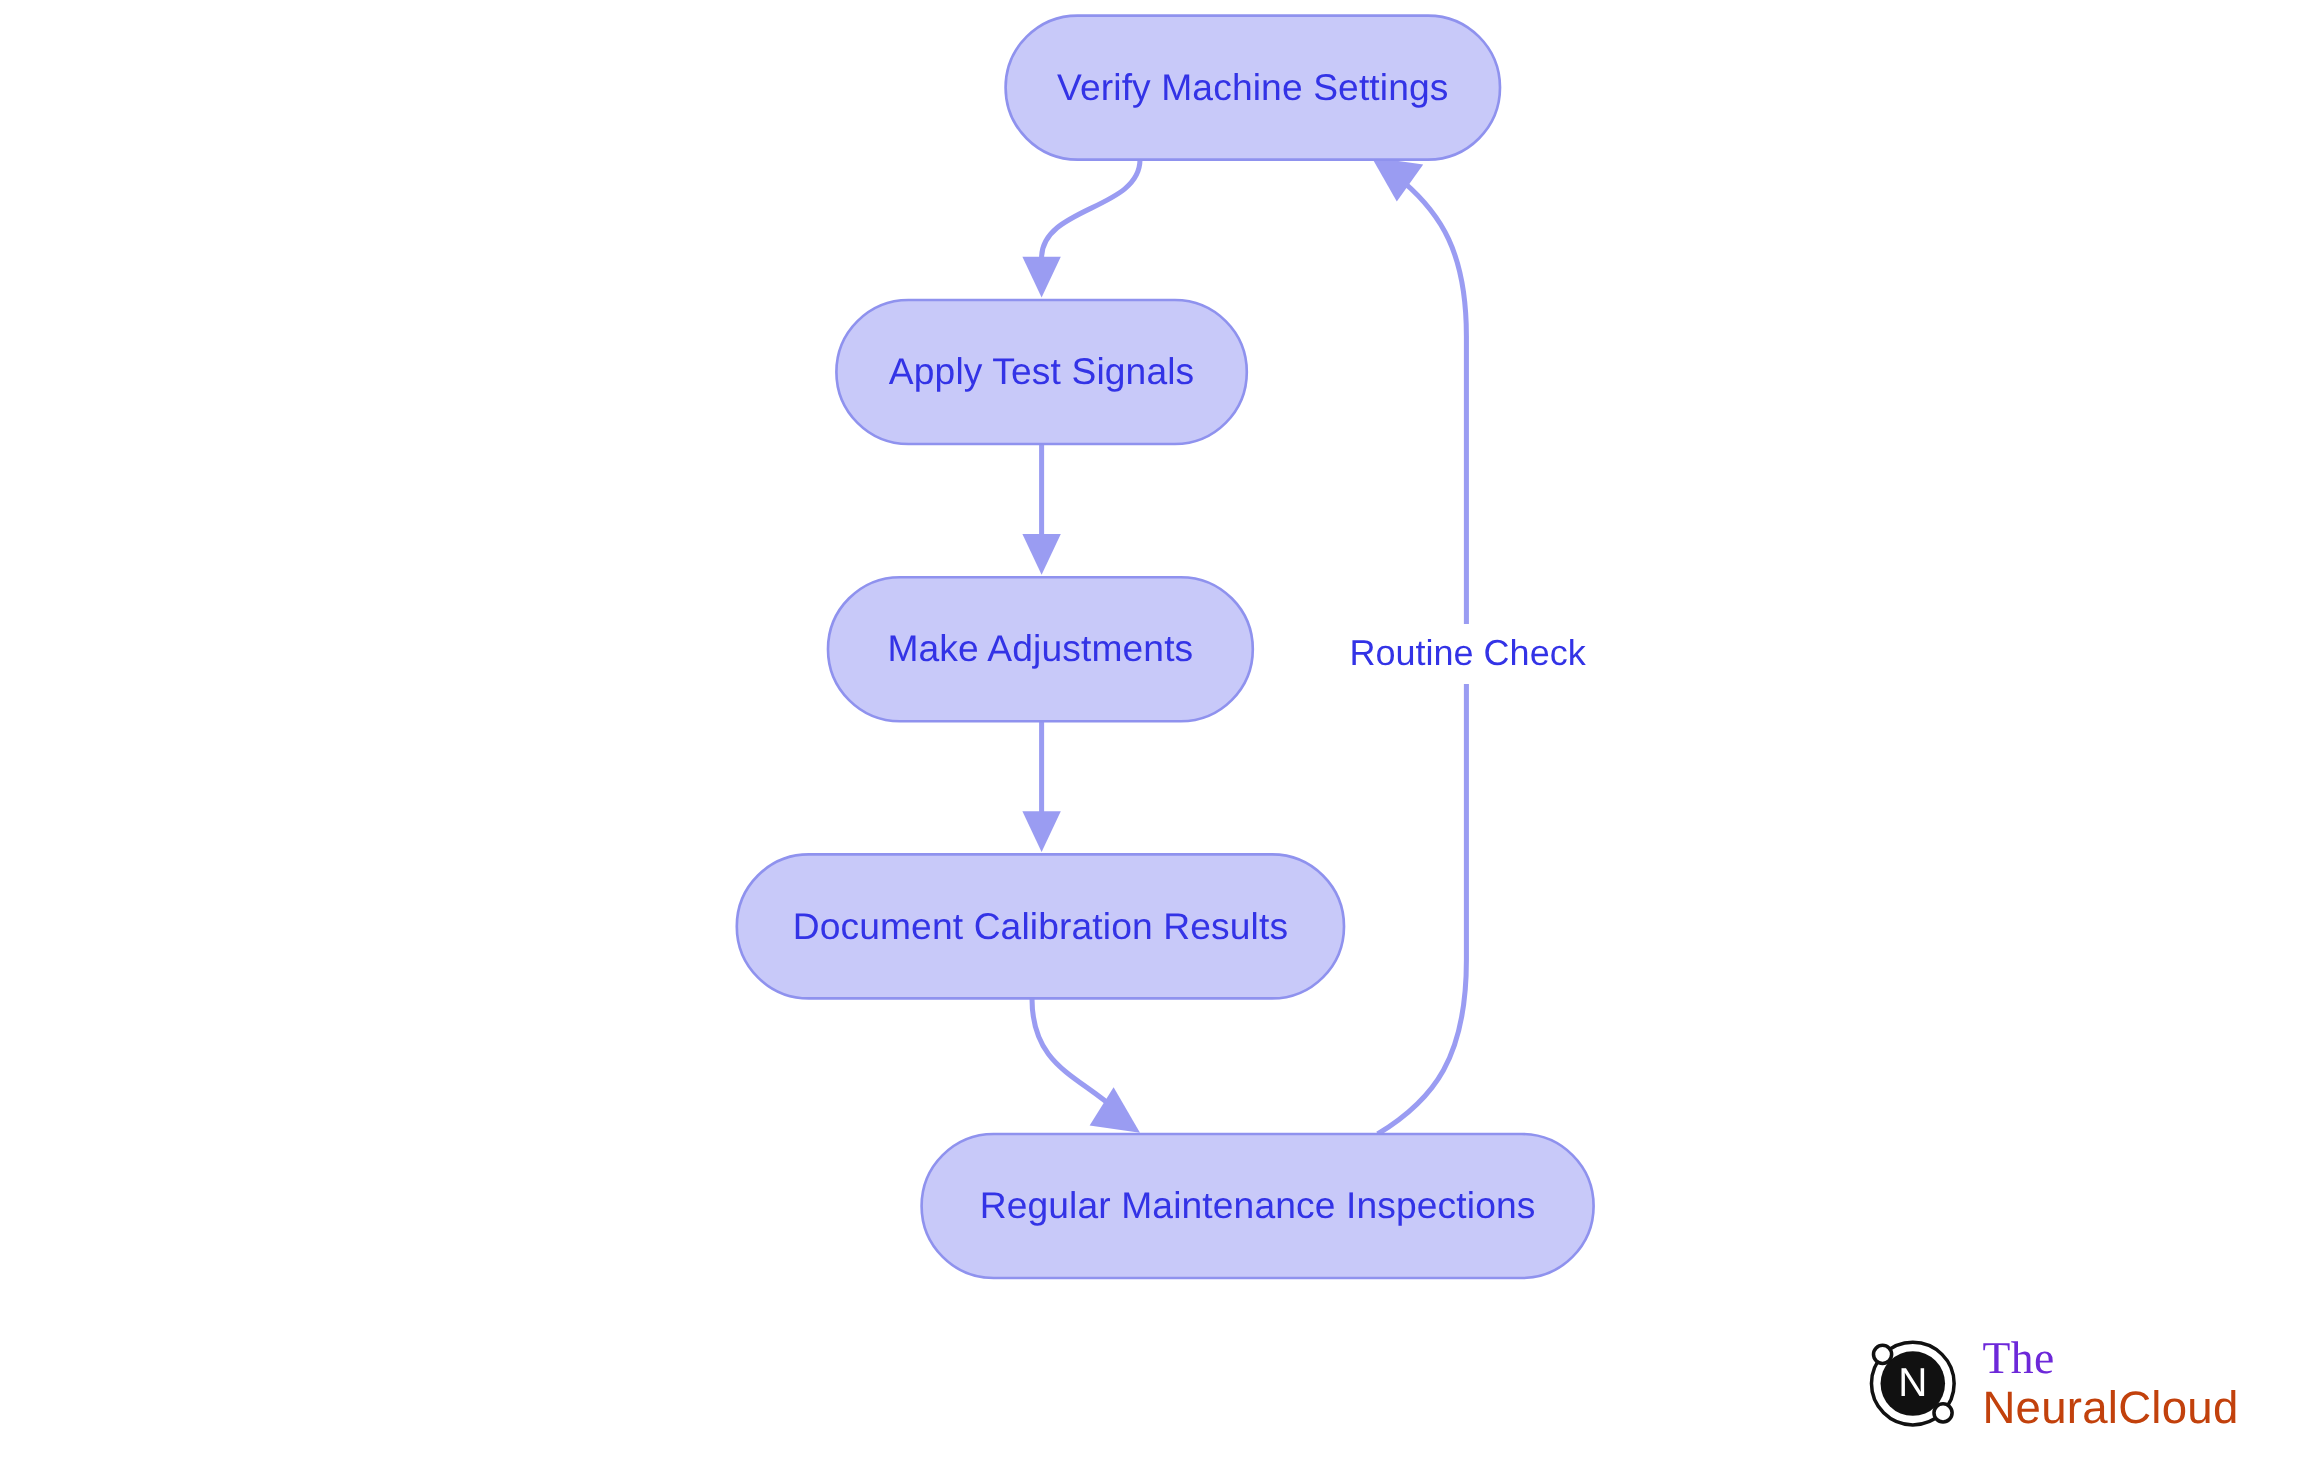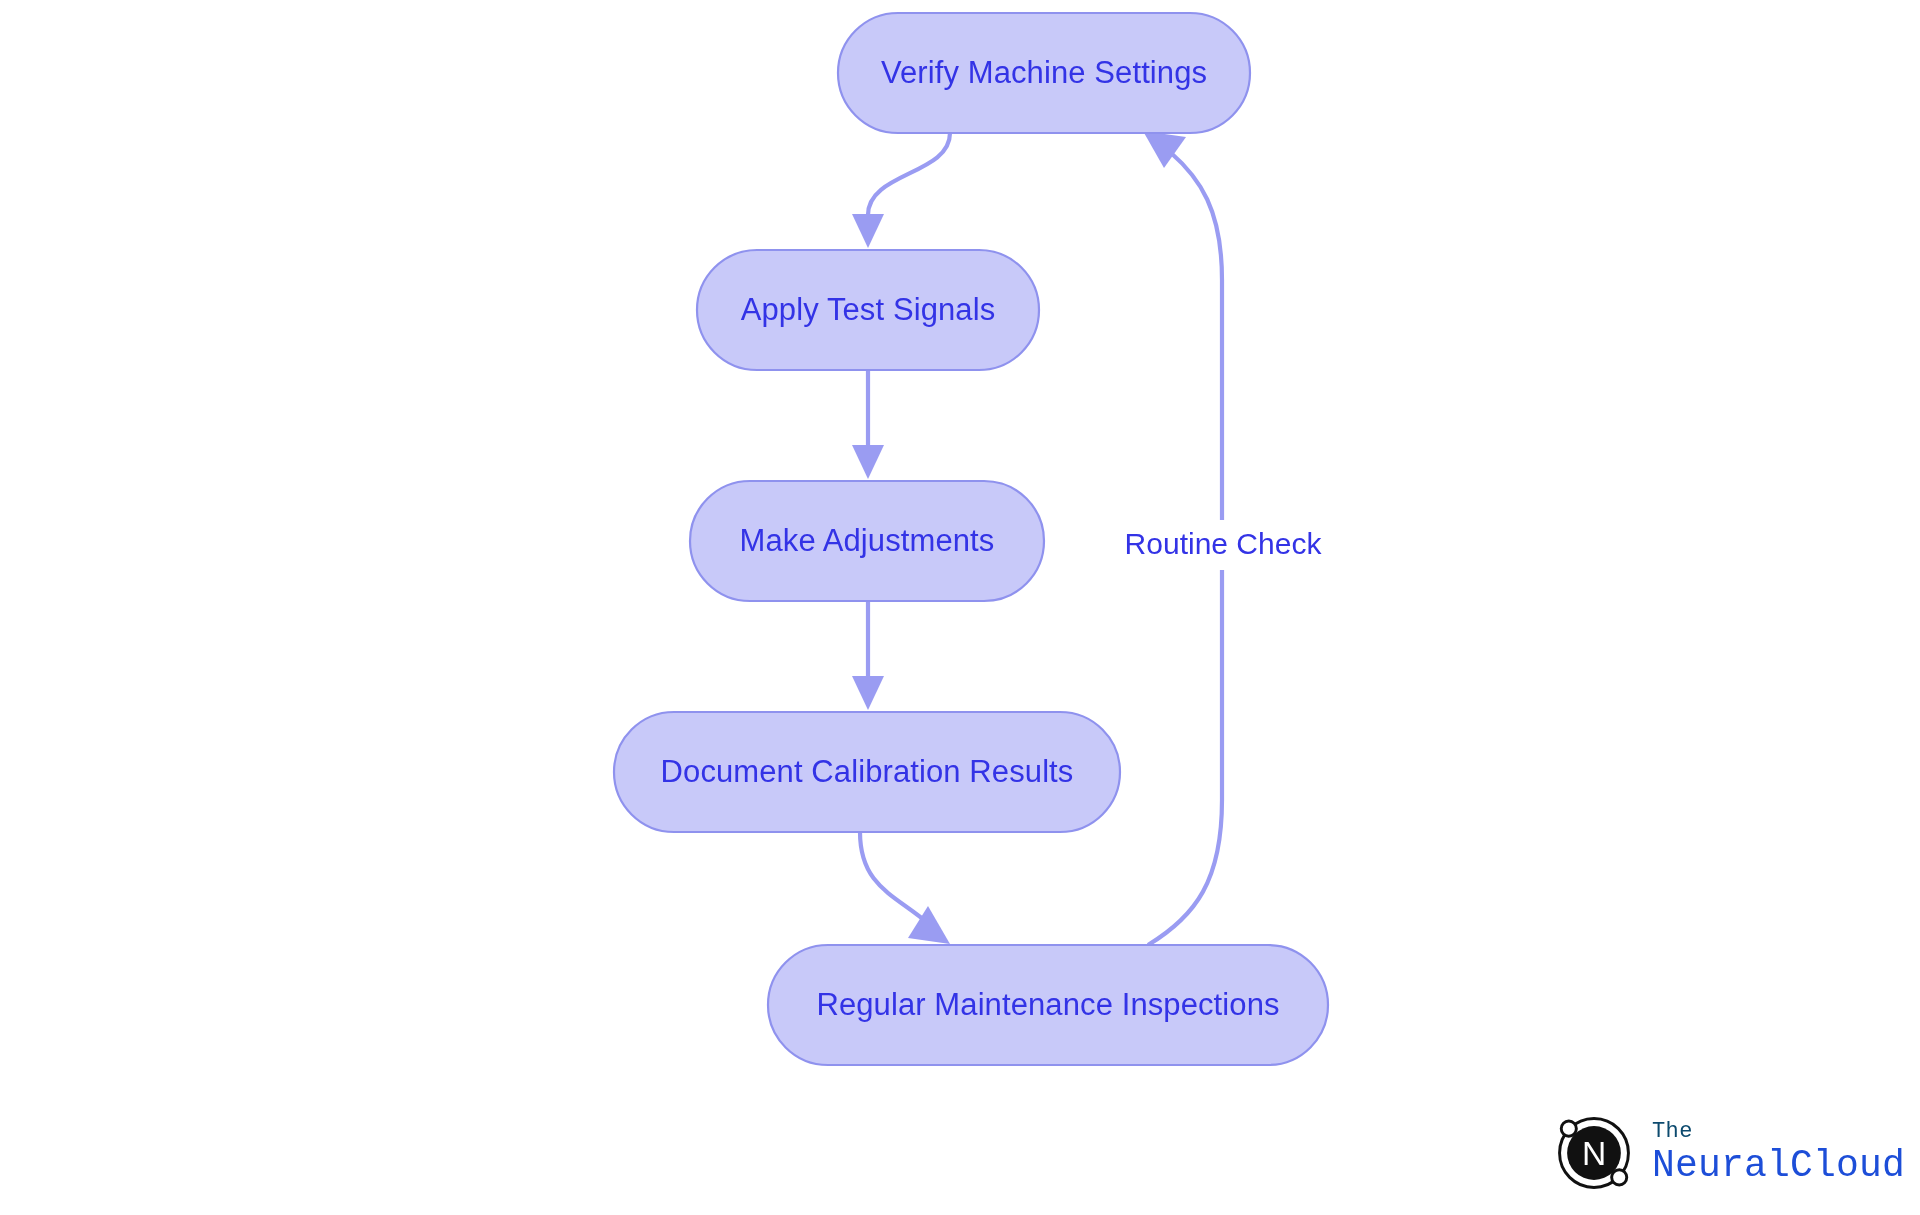--- a/index.html
+++ b/index.html
@@ -75,29 +75,29 @@
     height: 84px;
     flex: 0 0 auto;
   }
   .logo-text {
     display: flex;
     flex-direction: column;
     justify-content: center;
     line-height: 1.0;
   }
   .logo-text .l1 {
-    font-family: Liberation Mono, monospace;
-    font-size: 22px;
-    color: #0c4a6e;
+    font-family: Liberation Serif, serif;
+    font-size: 38px;
+    color: #6d28d9;
     letter-spacing: 0.4px;
   }
   .logo-text .l2 {
-    font-family: Liberation Mono, monospace;
+    font-family: Liberation Sans, sans-serif;
     font-size: 38px;
-    color: #1d4ed8;
+    color: #c2410c;
     letter-spacing: 0.2px;
     margin-top: 4px;
   }
 </style>
 </head>
 <body>
 
 <div id="canvas">
 
   <svg class="flow-svg" viewBox="0 0 1920 1215">

